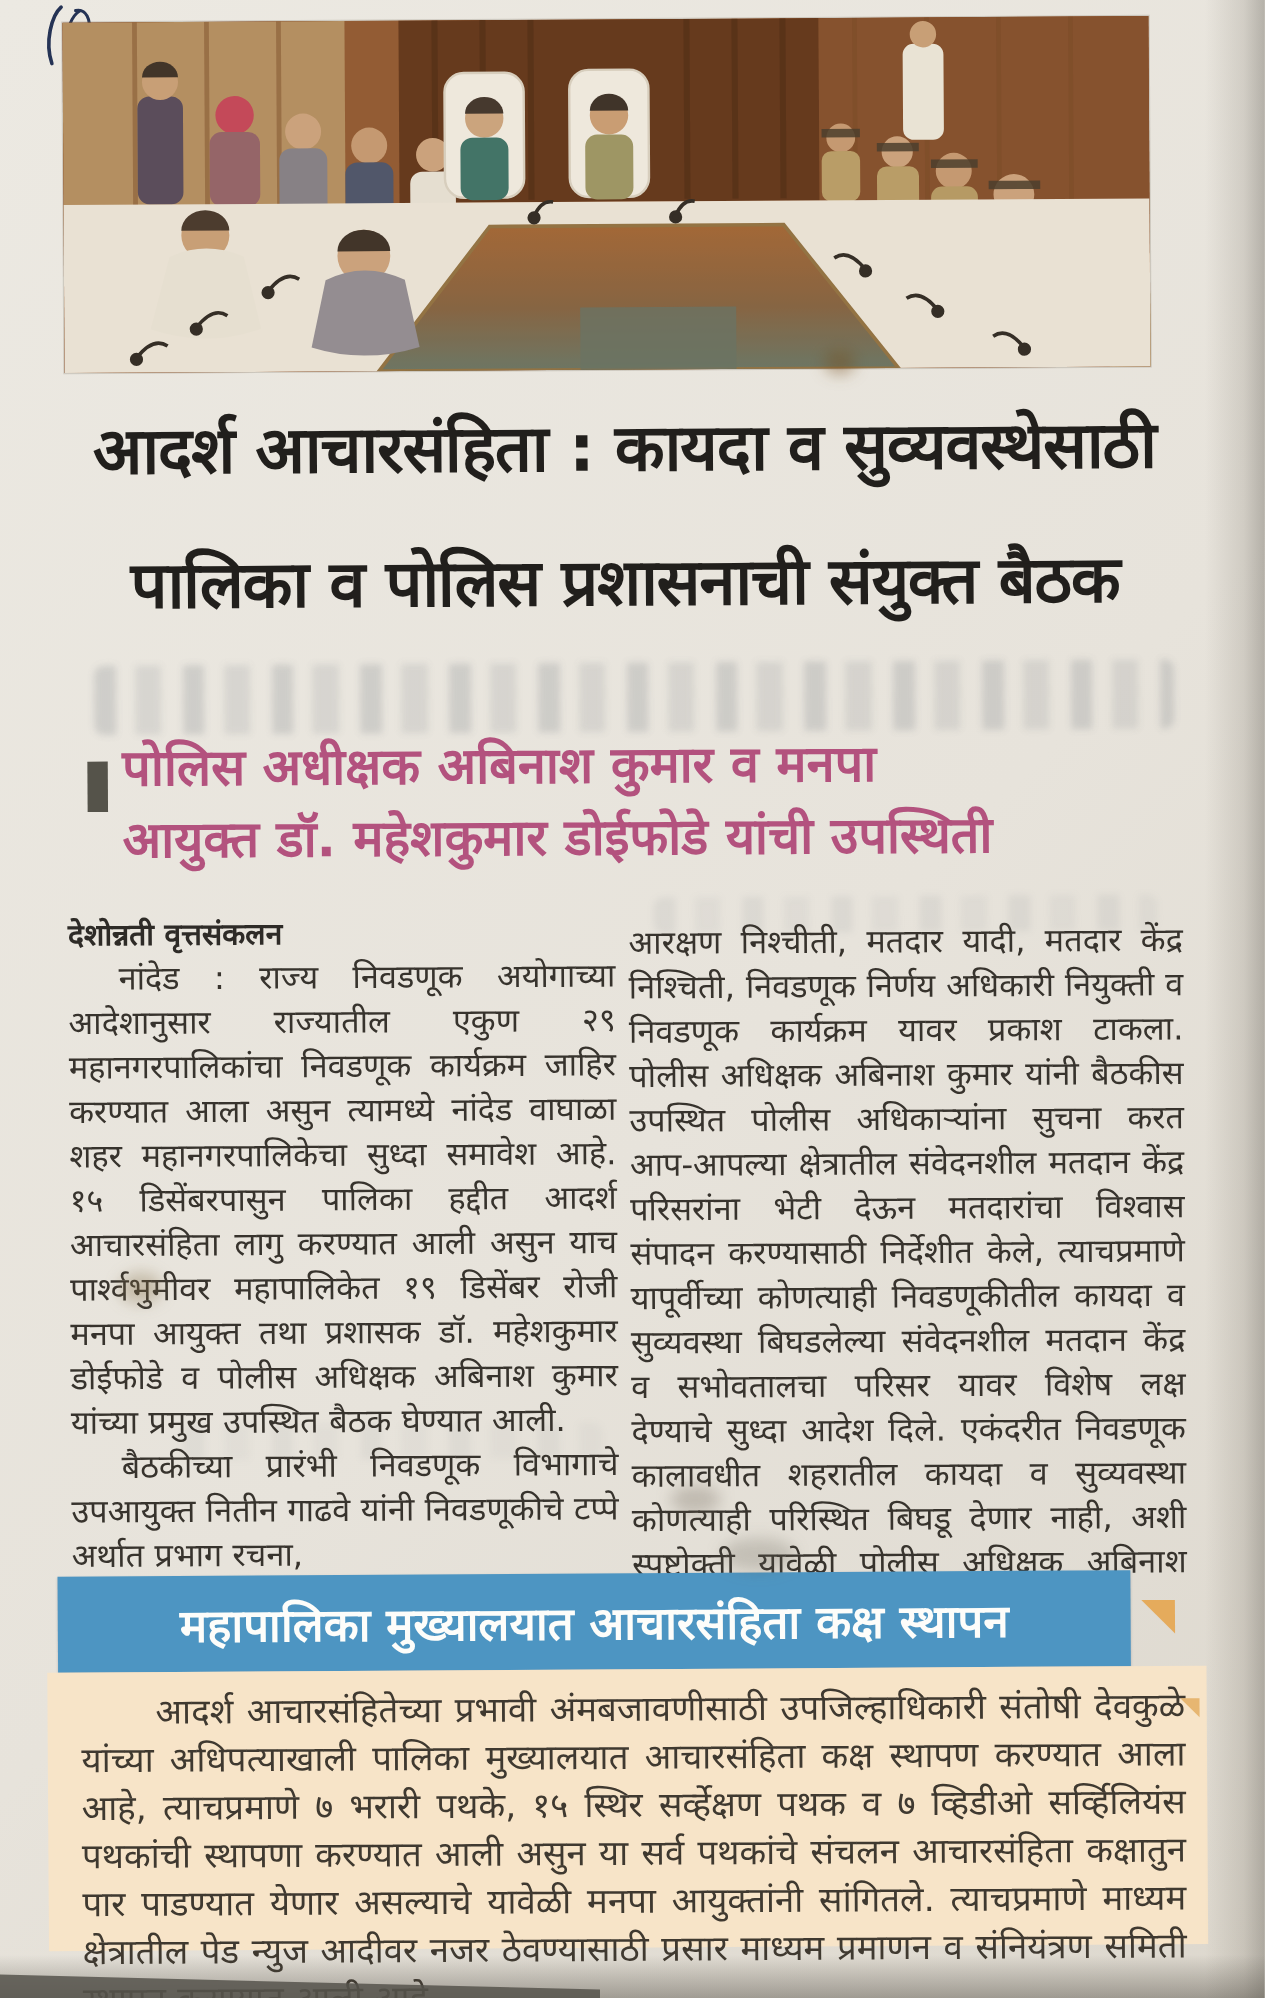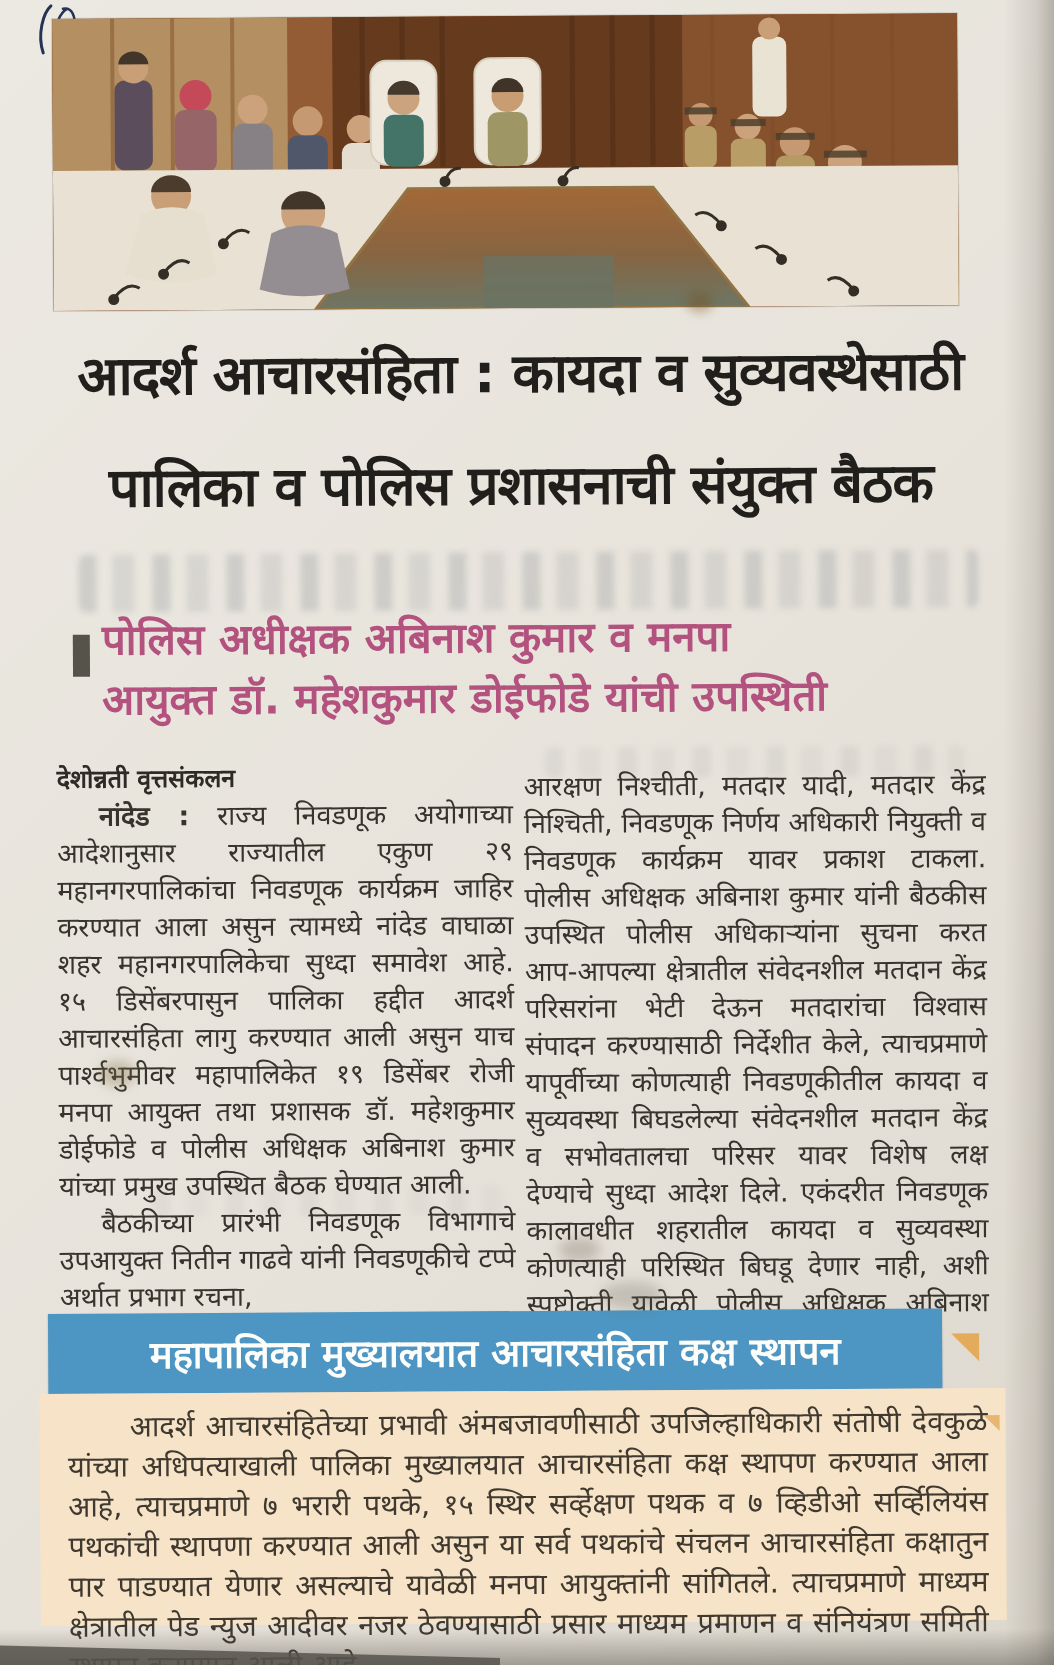--- a/index.html
+++ b/index.html
@@ -38,21 +38,21 @@
   
   .bullet{position:absolute;left:74px;top:632px;width:17px;height:42px;background:#55534a;}
   .subhead{position:absolute;left:103px;top:608px;color:#b3527e;font-weight:700;}
   .subhead .sl{font-size:42px;line-height:60px;white-space:nowrap;}
 
   
   .col{position:absolute;font-size:27px;line-height:37px;color:#37332d;text-align:justify;}
   .col p{margin:0;}
   .byline{font-weight:700;font-size:25px;color:#2e2b27;margin:0 0 48px 0;}
   .indent{text-indent:42px;}
-  .dateline{font-weight:700;}
+  .dateline{font-weight:400;}
   .col-left{left:57px;top:758px;width:456px;}
   .col-right{left:524px;top:768px;width:462px;}
 
   
   .banner{position:absolute;left:45px;top:1311px;width:894px;height:80px;background:#4d95c2;
     color:#fdfdfa;font-weight:700;font-size:38px;display:flex;align-items:center;justify-content:center;
     white-space:nowrap;box-shadow:0 1px 2px rgba(60,70,90,.3);}
   .boxbg{position:absolute;left:36px;top:1391px;width:966px;height:232px;background:#f7e4c8;}
   .boxbody{position:absolute;left:64px;top:1404px;width:920px;font-size:29px;line-height:40px;
     color:#3f3930;text-align:justify;text-indent:62px;}

